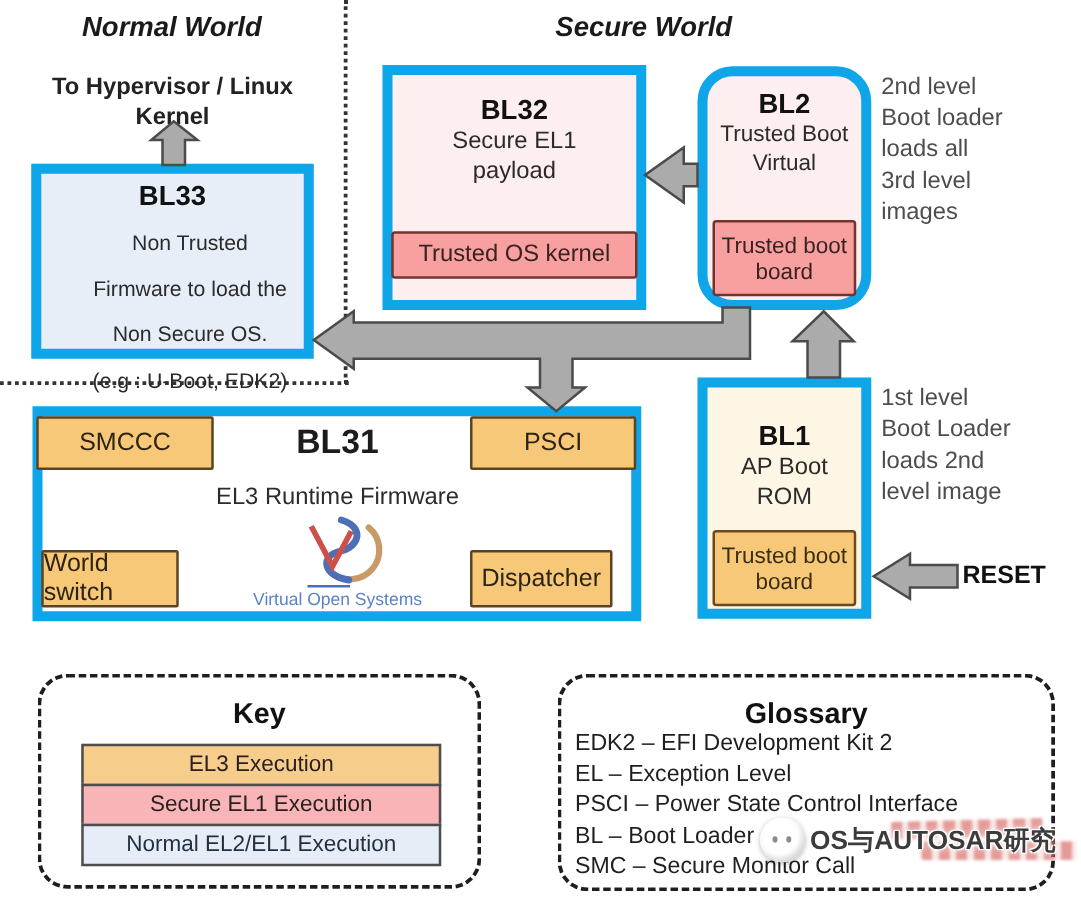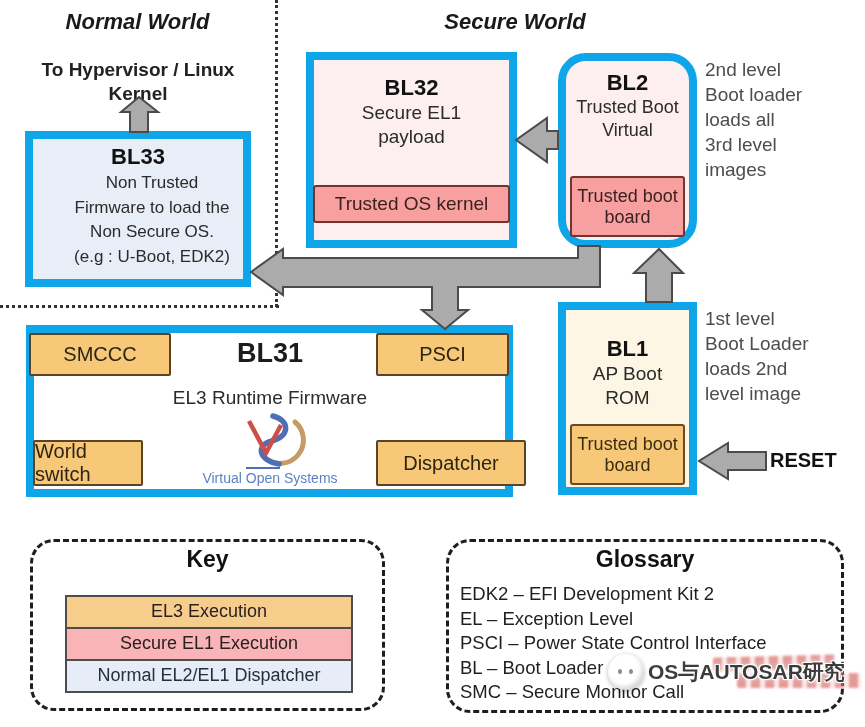--- a/index.html
+++ b/index.html
@@ -36,21 +36,21 @@
   
   .node {
     position: absolute;
     border: 8px solid #0ea5e9;
     text-align: center;
   }
   .node-title { font-size: 22px; font-weight: bold; color: #111; }
   .node-sub   { font-size: 19px; color: #2b2b2b; line-height: 1.25; }
 
   #bl33-box { left: 25px; top: 131px; width: 226px; height: 156px; background: #e8eef7; padding-top: 5px; }
-  #bl33-box .node-sub { font-size: 17px; line-height: 1.33; margin-top: 2px; padding-left: 28px; }
+  #bl33-box .node-sub { font-size: 17px; line-height: 1.33; margin-top: 14px; padding-left: 28px; }
 
   #bl32-box { left: 306px; top: 52px; width: 211px; height: 196px; background: #fdeef0; padding-top: 15px; }
   #bl2-box  { left: 558px; top: 53px; width: 139px; height: 195px; background: #fdeef0; padding-top: 9px; border-radius: 28px; }
   #bl2-box .node-sub { font-size: 18px; }
   #bl1-box  { left: 558px; top: 302px; width: 139px; height: 193px; background: #fdf6e4; padding-top: 26px; }
 
   .inner-chip {
     position: absolute;
     display: flex; align-items: center; justify-content: center;
     text-align: center; border-radius: 3px;
@@ -72,38 +72,38 @@
   #bl31-box { left: 26px; top: 325px; width: 487px; height: 172px; background: #ffffff; }
   .module {
     position: absolute;
     display: flex; align-items: center; justify-content: center;
     background: #f6c878; border: 2px solid #5a4425;
     font-size: 20px; color: #2e2414; border-radius: 2px;
   }
   #module-smccc       { left: 29px;  top: 333px; width: 142px; height: 43px; }
   #module-psci        { left: 376px; top: 333px; width: 133px; height: 43px; }
   #module-worldswitch { left: 33px;  top: 440px; width: 110px; height: 46px; }
-  #module-dispatcher  { left: 376px; top: 440px; width: 150px; height: 46px; }
+  #module-dispatcher  { left: 376px; top: 440px; width: 114px; height: 46px; }
   #bl31-title { left: 180px; top: 338px; width: 180px; text-align: center; font-size: 27px; font-weight: bold; }
   #bl31-subtitle { left: 100px; top: 387px; width: 340px; text-align: center; font-size: 19px; color: #2b2b2b; }
 
   
   #vos-logo { left: 193px; top: 411px; width: 154px; text-align: center; }
   #vos-text { font-size: 14px; color: #5b82c6; margin-top: -3px; white-space: nowrap; }
   #vos-text .ow { border-top: 2px solid #4e6fb6; padding-top: 1px; }
 
   
   .dashed-box {
     position: absolute;
     border: 3px dashed #1e1e1e; border-radius: 24px;
     background: #fff;
   }
   #key-box      { left: 30px;  top: 539px; width: 355px; height: 172px; }
   #glossary-box { left: 446px; top: 539px; width: 398px; height: 174px; }
-  .legend-title { text-align: center; font-size: 23px; font-weight: bold; margin-top: 4px; color: #111; }
+  .legend-title { text-align: center; font-size: 23px; font-weight: bold; margin-top: 15px; color: #111; }
 
   #key-stack { left: 65px; top: 597px; width: 288px; }
   .key-bar {
     border: 2px solid #4d4d4d; margin-top: -2px;
     text-align: center; font-size: 18px; color: #2b2020;
     padding: 4px 0 5px 0;
   }
   .key-bar.orange { background: #f7cd8c; }
   .key-bar.pink   { background: #f9b4b8; }
   .key-bar.blue   { background: #e7edf7; color: #22303f; }
@@ -219,21 +219,21 @@
       <span>Systems</span>
     </div>
   </div>
 
   <div class="dashed-box" id="key-box">
     <div class="legend-title">Key</div>
   </div>
   <div class="abs" id="key-stack">
     <div class="key-bar orange">EL3 Execution</div>
     <div class="key-bar pink">Secure EL1 Execution</div>
-    <div class="key-bar blue">Normal EL2/EL1 Dispatcher</div>
+    <div class="key-bar blue">Normal EL2/EL1 Execution</div>
   </div>
 
   <div class="dashed-box" id="glossary-box">
     <div class="legend-title">Glossary</div>
   </div>
   <div class="abs" id="glossary-list">
     <div>EDK2 – EFI Development Kit 2</div>
     <div>EL – Exception Level</div>
     <div>PSCI – Power State Control Interface</div>
     <div>BL – Boot Loader</div>

